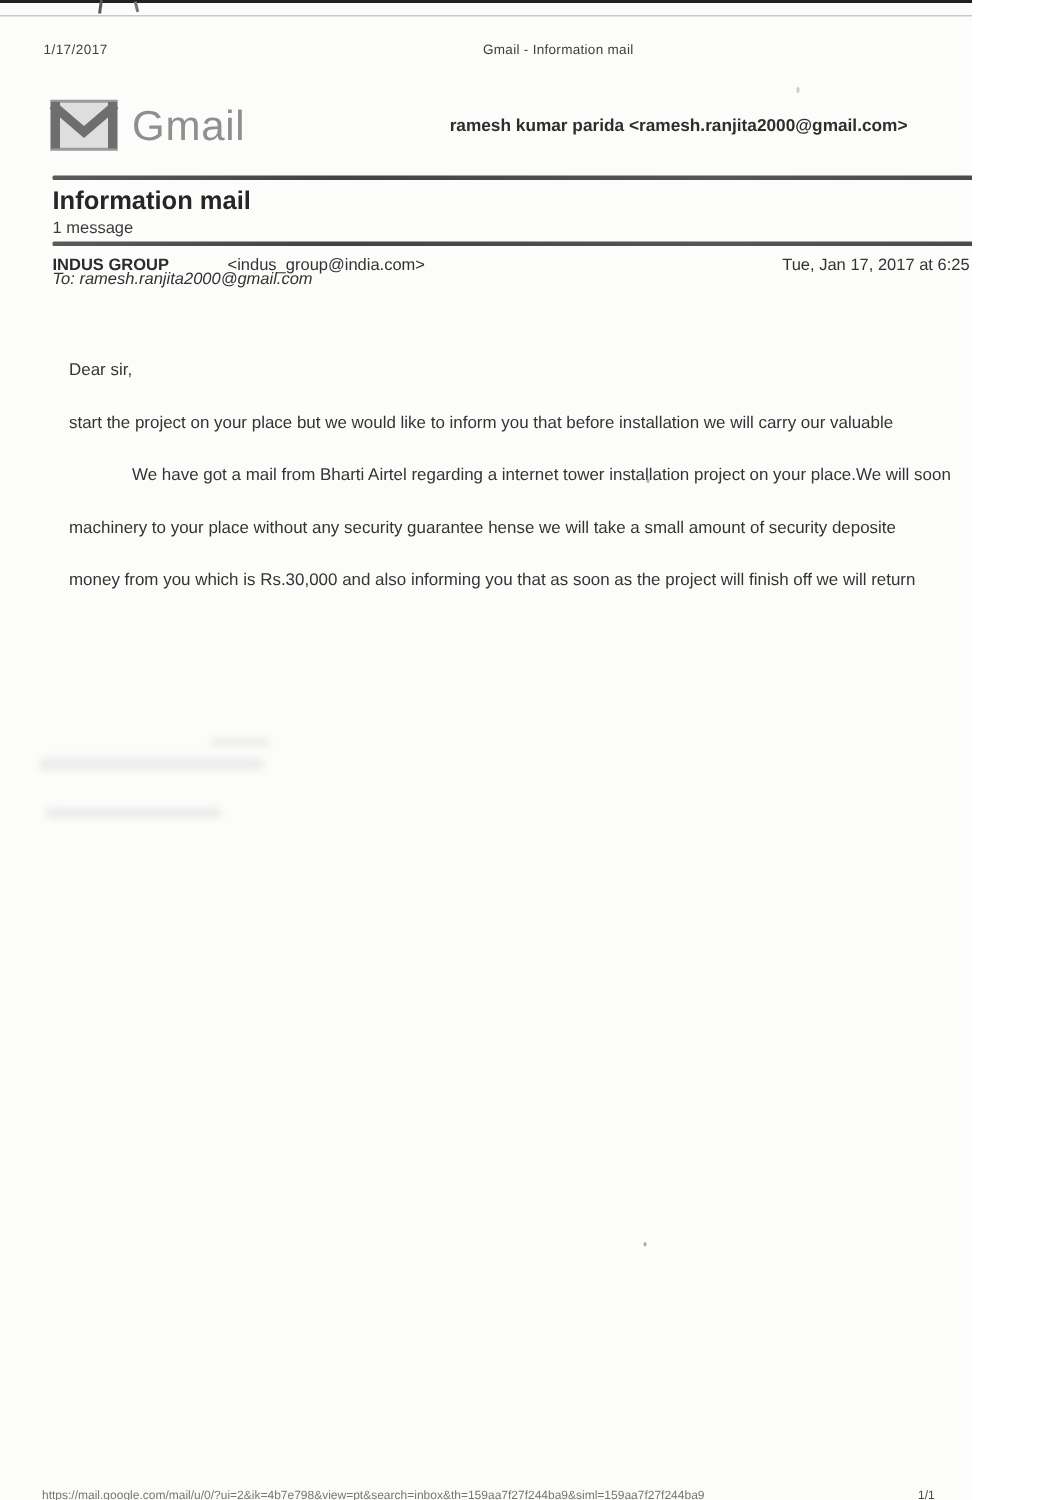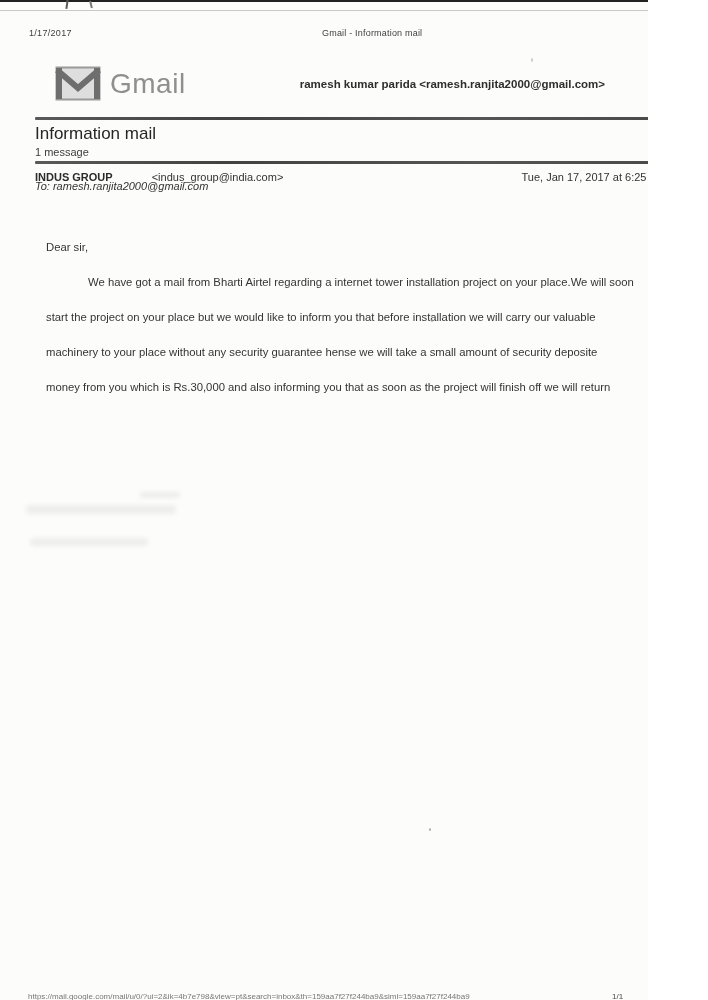--- a/index.html
+++ b/index.html
@@ -15,31 +15,31 @@
   
   .scan-top-bar { position: absolute; top: 0; left: 0; width: 690px; height: 2px; background: #212121; }
   .scan-top-line { position: absolute; top: 10px; left: 0; width: 708px; height: 1px; background: #c9c9c9; }
   .scan-tick-1 { position: absolute; top: 0; left: 66px; width: 2px; height: 9px; background: #5a5a5a; transform: rotate(8deg); }
   .scan-tick-2 { position: absolute; top: 1px; left: 90px; width: 2px; height: 7px; background: #777; transform: rotate(-14deg); }
   .scan-mark-tr { position: absolute; top: 54px; left: 698px; width: 1px; height: 20px; background: #c0c0c0; transform: rotate(5deg); }
 
   .print-date { position: absolute; top: 28px; left: 29px; font-size: 9px; color: #3f3f3f; letter-spacing: 0.3px; }
   .print-title { position: absolute; top: 28px; left: 322px; font-size: 9px; color: #3f3f3f; letter-spacing: 0.2px; }
 
-  .logo { position: absolute; top: 66px; left: 33px; display: flex; align-items: center; margin-left: 22px; }
+  .logo { position: absolute; top: 66px; left: 33px; display: flex; align-items: center; }
   .logo-icon { width: 46px; height: 35px; display: block; }
   .logo-word { font-size: 28px; color: #8f8f8f; margin-left: 9px; letter-spacing: 0.5px; line-height: 35px; }
 
   .account-line { position: absolute; top: 78px; right: 43px; font-size: 11.5px; font-weight: bold; color: #2e2e2e; margin-left: 28px; }
 
   .rule { position: absolute; left: 35px; width: 631px; height: 3px; background: linear-gradient(90deg, #5a5a5a, #424242 30%, #555 70%, #4a4a4a); border-radius: 1px; }
   .rule-1 { top: 117px; }
   .rule-2 { top: 161px; }
 
-  .subject-title { position: absolute; top: 124px; left: 35px; font-size: 17px; font-weight: normal; color: #262626; }
+  .subject-title { position: absolute; top: 124px; left: 35px; font-size: 17px; font-weight: bold; color: #262626; }
   .subject-count { position: absolute; top: 146px; left: 35px; font-size: 11px; color: #3c3c3c; }
 
   .from-row { position: absolute; top: 171px; left: 35px; width: 631px; display: flex; justify-content: space-between; font-size: 11px; color: #333; }
   .from-name { font-weight: bold; color: #2b2b2b; }
   .from-email { font-weight: normal; margin-left: 36px; }
   .msg-date { font-size: 11px; color: #333; }
   .to-line { position: absolute; top: 180px; left: 35px; font-size: 11px; color: #333; font-style: italic; }
 
   .body-text { position: absolute; top: 220px; left: 46px; width: 618px; font-size: 11.3px; line-height: 15px; color: #343434; }
   .body-text .line { white-space: nowrap; margin-top: 20px; }
@@ -93,22 +93,22 @@
   <div class="from-row">
     <span>
       <span class="from-name">INDUS GROUP</span><span class="from-email"> &lt;indus_group@india.com&gt;</span>
     </span>
     <span class="msg-date">Tue, Jan 17, 2017 at 6:25 PM</span>
   </div>
   <div class="to-line">To: ramesh.ranjita2000@gmail.com</div>
 
   <div class="body-text">
     <div class="line">Dear sir,</div>
+    <div class="line">start the project on your place but we would like to inform you that before installation we will carry our valuable</div>
     <div class="line indent">We have got a mail from Bharti Airtel regarding a internet tower installation project on your place.We will soon</div>
-    <div class="line">start the project on your place but we would like to inform you that before installation we will carry our valuable</div>
     <div class="line">machinery to your place without any security guarantee hense we will take a small amount of security deposite</div>
     <div class="line">money from you which is Rs.30,000 and also informing you that as soon as the project will finish off we will return</div>
   </div>
 
   <div class="smudge smudge-1"></div>
   <div class="smudge smudge-2"></div>
   <div class="smudge smudge-3"></div>
   <div class="dot dot-1"></div>
   <div class="dot dot-2"></div>
   <div class="dot dot-3"></div>

